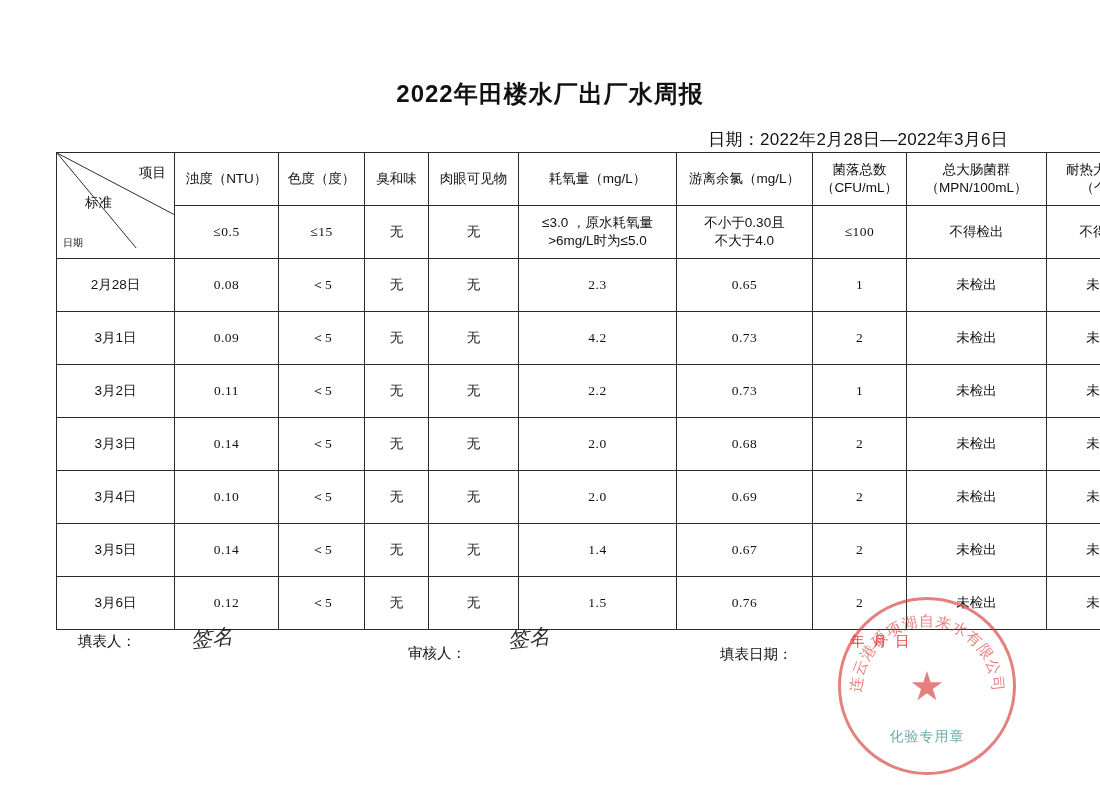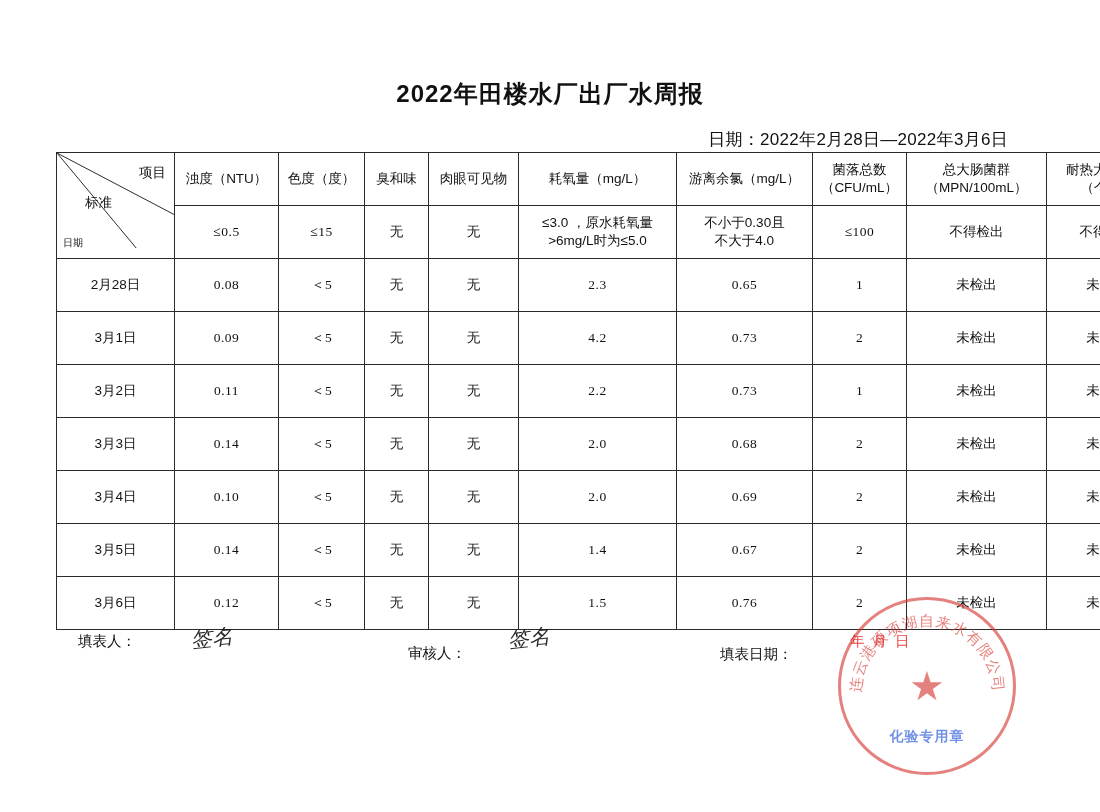--- a/index.html
+++ b/index.html
@@ -156,24 +156,23 @@
     font-size: 15px;
     font-family: "Liberation Sans", sans-serif;
     letter-spacing: 1px;
   }
   .stamp .bottom-txt {
     position: absolute;
     left: 0;
     bottom: 26px;
     width: 172px;
     text-align: center;
-    color: #1d4ed8;
+    color: #0f766e;
     font-size: 14px;
     letter-spacing: 1px;
-    font-weight: bold;
   }
 </style>
 </head>
 <body>
 
 <div class="page">
 
   <div class="doc-title">2022年田楼水厂出厂水周报</div>
 
   <div class="date-line">

